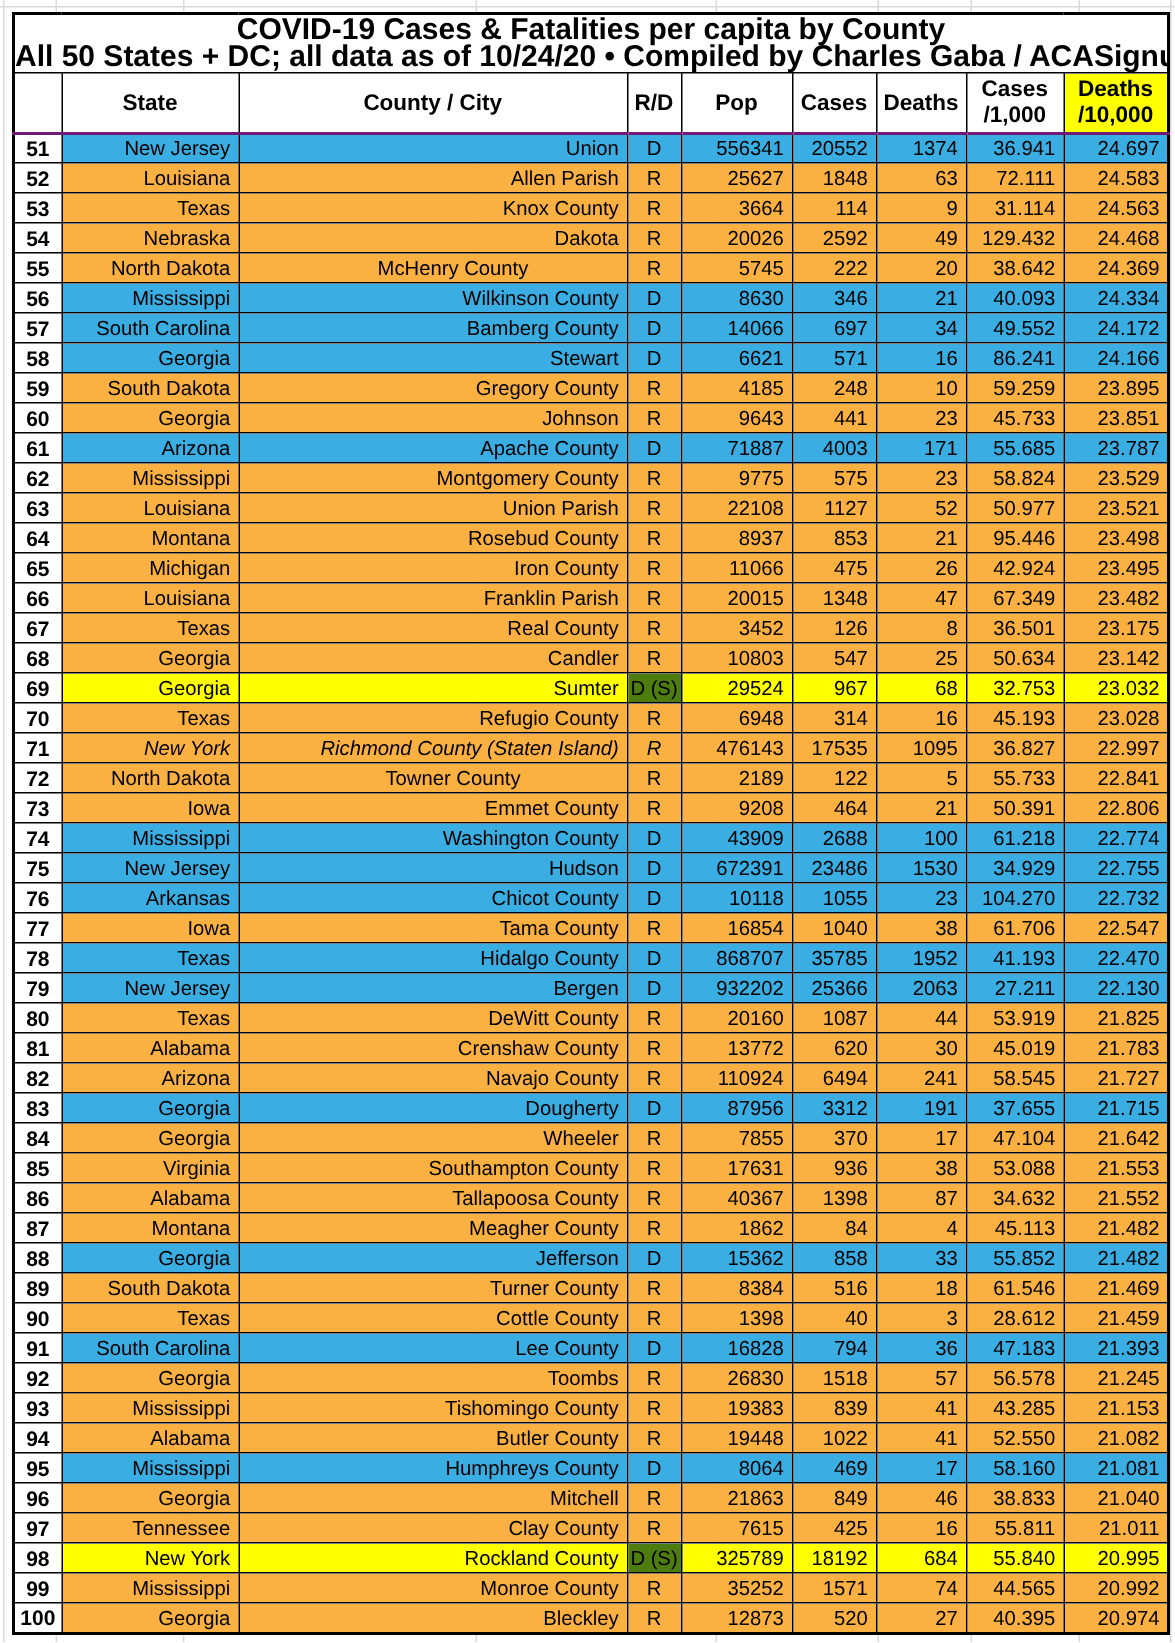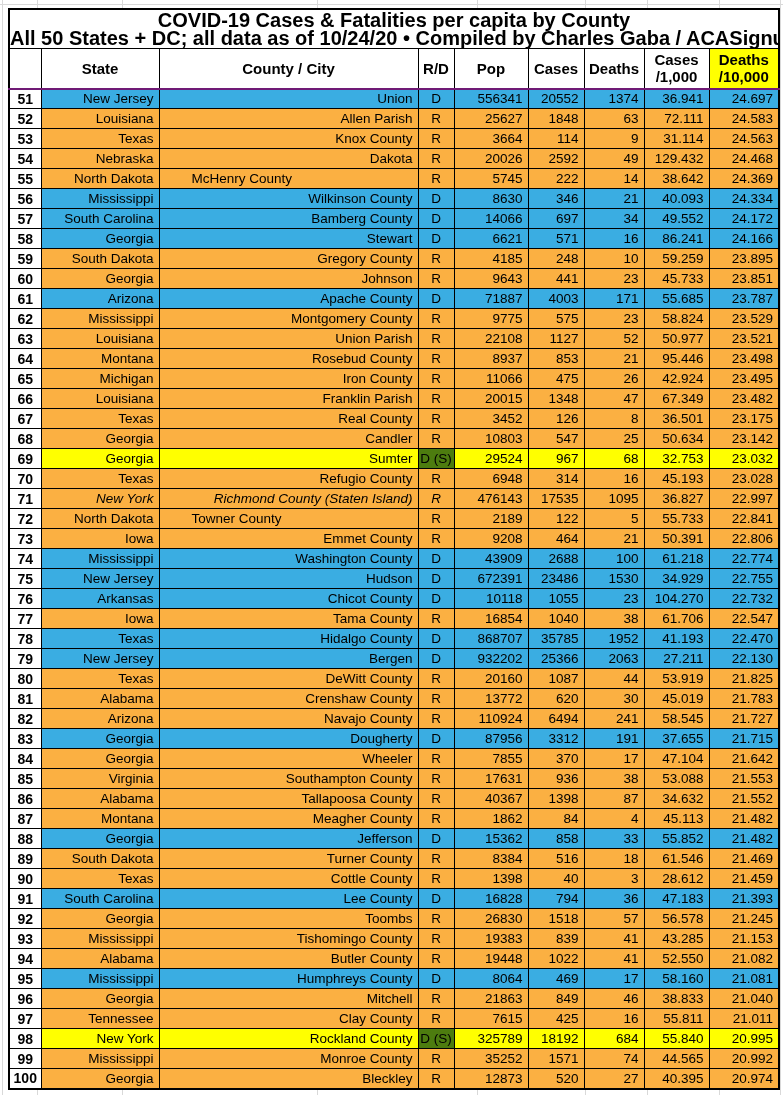--- a/index.html
+++ b/index.html
@@ -36,21 +36,21 @@
   td.c-rank  { font-weight:bold; font-size:14px; text-align:center; background:#fff; padding:0 2px; }
   td.c-state { text-align:right; }
   td.c-county{ text-align:right; }
   td.c-rd    { text-align:center; padding:0 1px; }
   td.c-num   { text-align:right; }
   tr.blue   td:not(.c-rank) { background:#3aade2; }
   tr.orange td:not(.c-rank) { background:#fbb042; }
   tr.yellow td:not(.c-rank) { background:#ffff00; }
   tr.yellow td.c-rd { background:#4d7c0f; }
   tr.italic td.c-state, tr.italic td.c-county, tr.italic td.c-rd { font-style:italic; }
-  tr.county-left td.c-county { text-align:left;padding-left:32px; }
+  tr.county-left td.c-county { text-align:center;padding-left:32px; }
 </style>
 </head>
 <body>
 
 <div class="page">
 
   <div class="grid-line-h" style="top:4px"></div>
   <div class="grid-line-v" style="left:2px"></div>
   <div class="grid-line-v" style="left:37px"></div>
   <div class="grid-line-v" style="left:122px"></div>
@@ -139,21 +139,21 @@
       <td class="c-num">129.432</td>
       <td class="c-num">24.468</td>
     </tr>
         <tr class="orange county-left">
       <td class="c-rank">55</td>
       <td class="c-state">North Dakota</td>
       <td class="c-county">McHenry County</td>
       <td class="c-rd">R</td>
       <td class="c-num">5745</td>
       <td class="c-num">222</td>
-      <td class="c-num">14</td>
+      <td class="c-num">20</td>
       <td class="c-num">38.642</td>
       <td class="c-num">24.369</td>
     </tr>
         <tr class="blue">
       <td class="c-rank">56</td>
       <td class="c-state">Mississippi</td>
       <td class="c-county">Wilkinson County</td>
       <td class="c-rd">D</td>
       <td class="c-num">8630</td>
       <td class="c-num">346</td>

